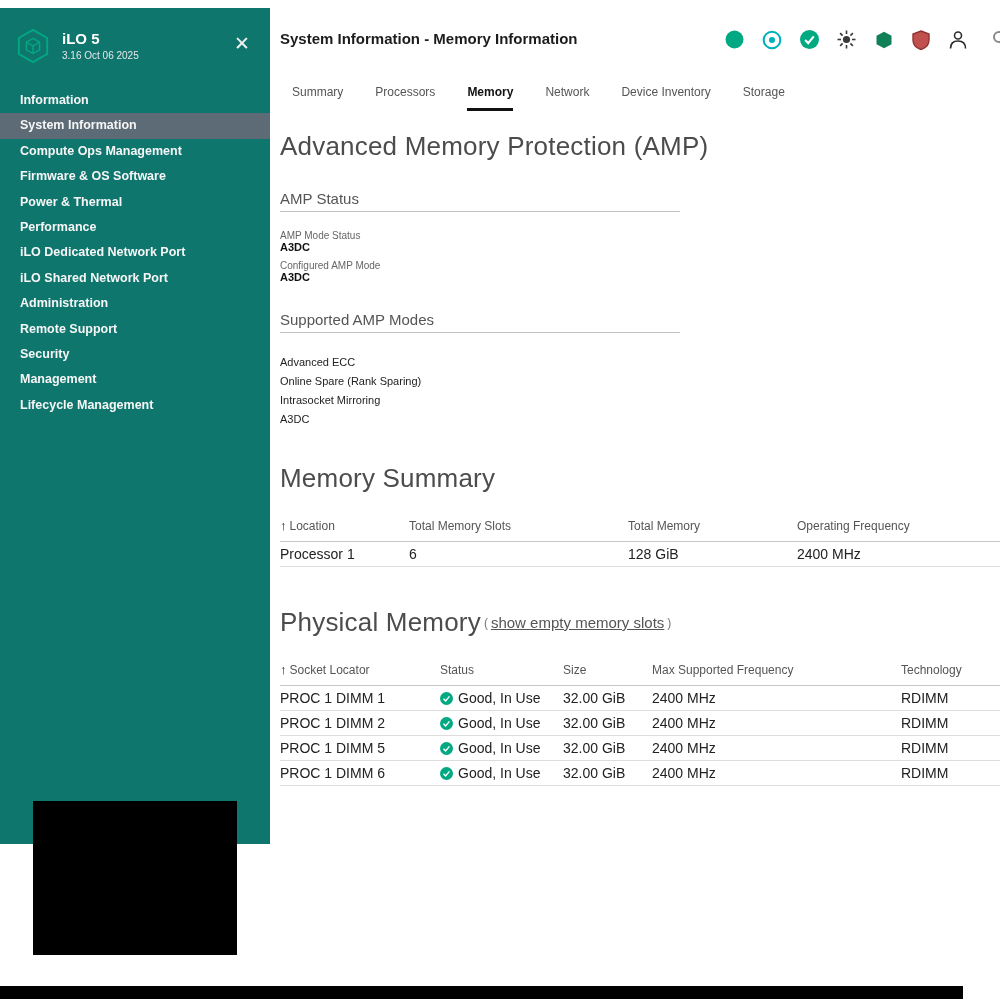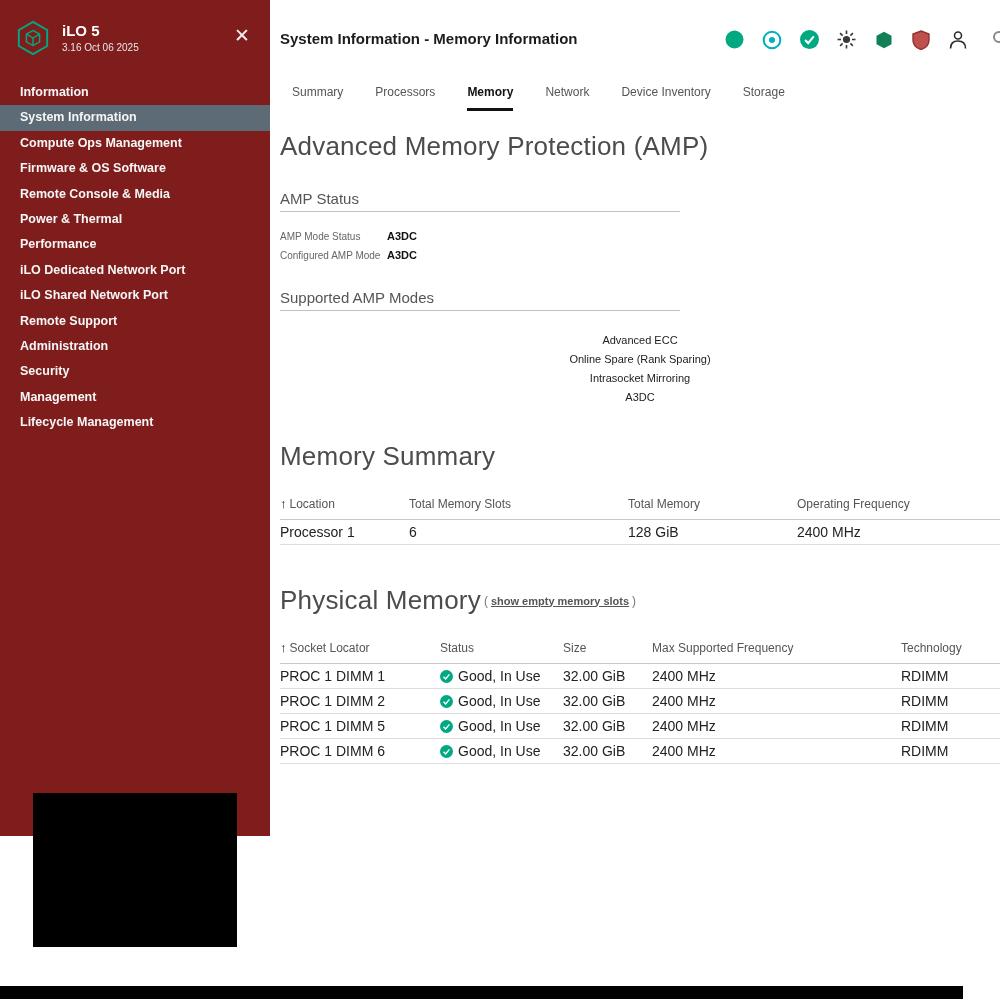--- a/index.html
+++ b/index.html
@@ -1,21 +1,21 @@
 <!DOCTYPE html>
 <html><head>
 <meta charset="utf-8">
 <style>
   * { margin:0; padding:0; box-sizing:border-box; }
   html,body { width:1000px; height:1000px; background:#fff; overflow:hidden;
               font-family:"Liberation Sans", sans-serif; position:relative; }
 
   
-  .sidebar { position:absolute; left:0; top:0; width:270px; height:836px;
-             background:#7f1d1d; color:#fff; }
+  .sidebar { position:absolute; left:0; top:8px; width:270px; height:836px;
+             background:#0f766e; color:#fff; }
   .sidebar-header { position:relative; height:78px; }
   .logo { position:absolute; left:16px; top:20px; }
   .app-title { position:absolute; left:62px; top:22px; font-size:15px; font-weight:bold; color:#fff; }
   .app-version { position:absolute; left:62px; top:42px; font-size:10px; color:#e7e7e7; }
   .close { position:absolute; right:20px; top:26px; font-size:19px; color:#f0f0f0;
            cursor:pointer; font-weight:300; line-height:1; }
   .menu { padding-top:2px; }
   .menu-item { height:25.4px; line-height:25.4px; padding-left:20px; font-size:12.5px;
                color:#f6f6f6; cursor:pointer; white-space:nowrap;font-weight:bold; }
   .menu-item.selected { background:#5c6b75; }
@@ -32,39 +32,39 @@
 
   .tabs { display:flex; gap:32px; margin-left:22px; padding-top:25px; }
   .tab { font-size:12px; color:#555; padding-bottom:9px; cursor:pointer; border-bottom:3px solid transparent; }
   .tab.active { color:#111; font-weight:bold; border-bottom:3px solid #111; }
 
   .content { padding-left:10px; }
   .big-heading { font-size:26px; font-weight:300; color:#4c4c4c; letter-spacing:0.2px; }
   .h-amp { margin-top:20px; }
   .sub-heading { font-size:15px; font-weight:400; color:#555; width:400px;
                  border-bottom:1px solid #c2c2c2; padding-bottom:4px; margin-top:28px; }
-  .field-row { margin-top:7px; font-size:11px; display:flex; align-items:baseline; }
+  .field-row { margin-top:7px; font-size:11px; display:flex; align-items:baseline;flex-direction:column; }
   .field-row:first-of-type { margin-top:18px; }
   .f-label { display:inline-block; width:107px; font-size:10px; color:#666; }
   .f-value { font-size:11px; font-weight:bold; color:#111; }
-  .modes { margin-top:20px;text-align:center; }
+  .modes { margin-top:20px; }
   .mode-item { font-size:11px; color:#222; line-height:19px; }
 
   .h-summary { margin-top:34px; }
   .tbl { border-collapse:collapse; table-layout:fixed; width:720px; margin-top:24px; }
   .tbl th { text-align:left; font-weight:400; color:#555; font-size:12px;
             padding:0 4px 8px 0; border-bottom:1px solid #c8c8c8; white-space:nowrap; overflow:hidden; }
   .tbl td { font-size:14px; color:#222; padding:4px 4px 4px 0; border-bottom:1px solid #ddd;
             white-space:nowrap; overflow:hidden; }
   .sort-arrow { font-size:13px; color:#111; margin-right:3px; font-weight:bold; cursor:pointer; }
   .status-cell { display:flex; align-items:center; gap:5px; }
 
   .pm-head { display:flex; align-items:center; gap:3px; margin-top:40px; }
   .paren { font-size:12px; color:#777; }
-  .pm-link { font-size:11px; color:#555; text-decoration:underline; cursor:pointer;font-weight:bold; }
+  .pm-link { font-size:15px; color:#555; text-decoration:underline; cursor:pointer; }
 
   .bottom-bar { position:absolute; left:0; top:986px; width:963px; height:13px; background:#000; }
 </style>
 </head>
 <body>
 
 <div class="sidebar">
   <div class="sidebar-header">
     <span class="logo">
       <svg width="34" height="36" viewBox="0 0 36 38" fill="none" stroke="#01a982" stroke-width="2">
@@ -79,27 +79,26 @@
     </span>
     <div class="app-title">iLO 5</div>
     <div class="app-version">3.16 Oct 06 2025</div>
     <span class="close">✕</span>
   </div>
   <nav class="menu">
     <div class="menu-item">Information</div>
     <div class="menu-item selected">System Information</div>
     <div class="menu-item">Compute Ops Management</div>
     <div class="menu-item">Firmware &amp; OS Software</div>
-    <div class="menu-item">Remote Console &amp; Media</div>
     <div class="menu-item">Power &amp; Thermal</div>
     <div class="menu-item">Performance</div>
     <div class="menu-item">iLO Dedicated Network Port</div>
     <div class="menu-item">iLO Shared Network Port</div>
+    <div class="menu-item">Administration</div>
     <div class="menu-item">Remote Support</div>
-    <div class="menu-item">Administration</div>
     <div class="menu-item">Security</div>
     <div class="menu-item">Management</div>
     <div class="menu-item">Lifecycle Management</div>
   </nav>
   <div class="redact-box"></div>
 </div>
 
 <div class="main">
   <div class="topbar">
     <h1 class="page-title">System Information - Memory Information</h1>

